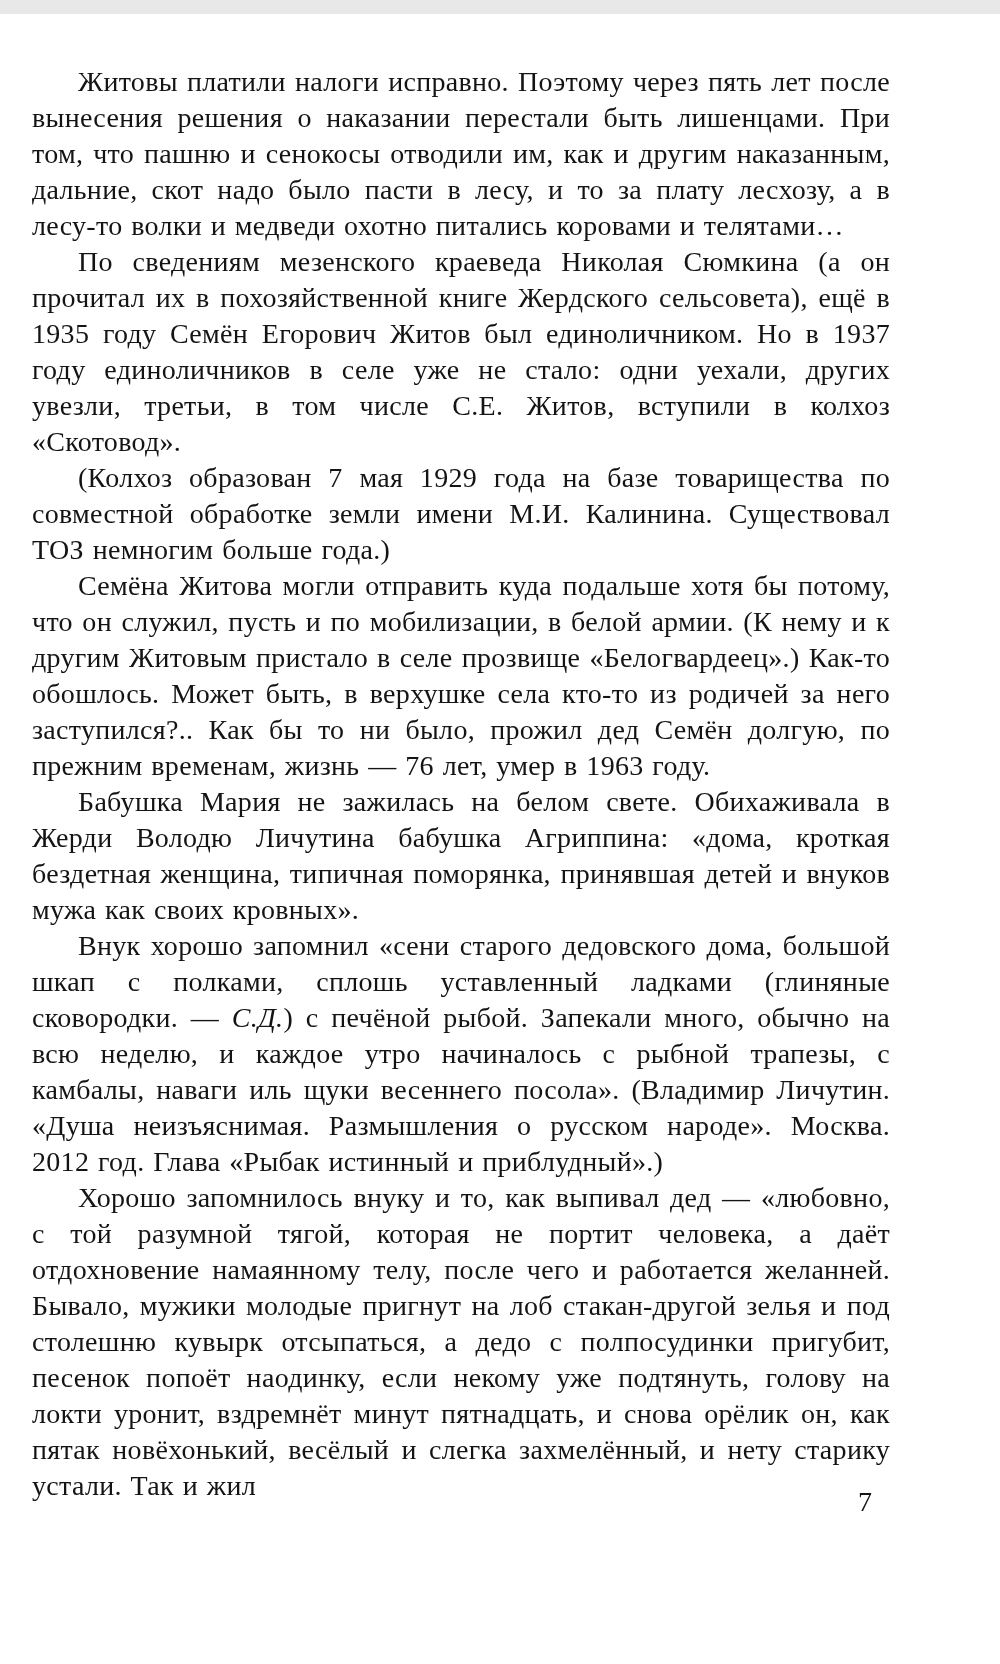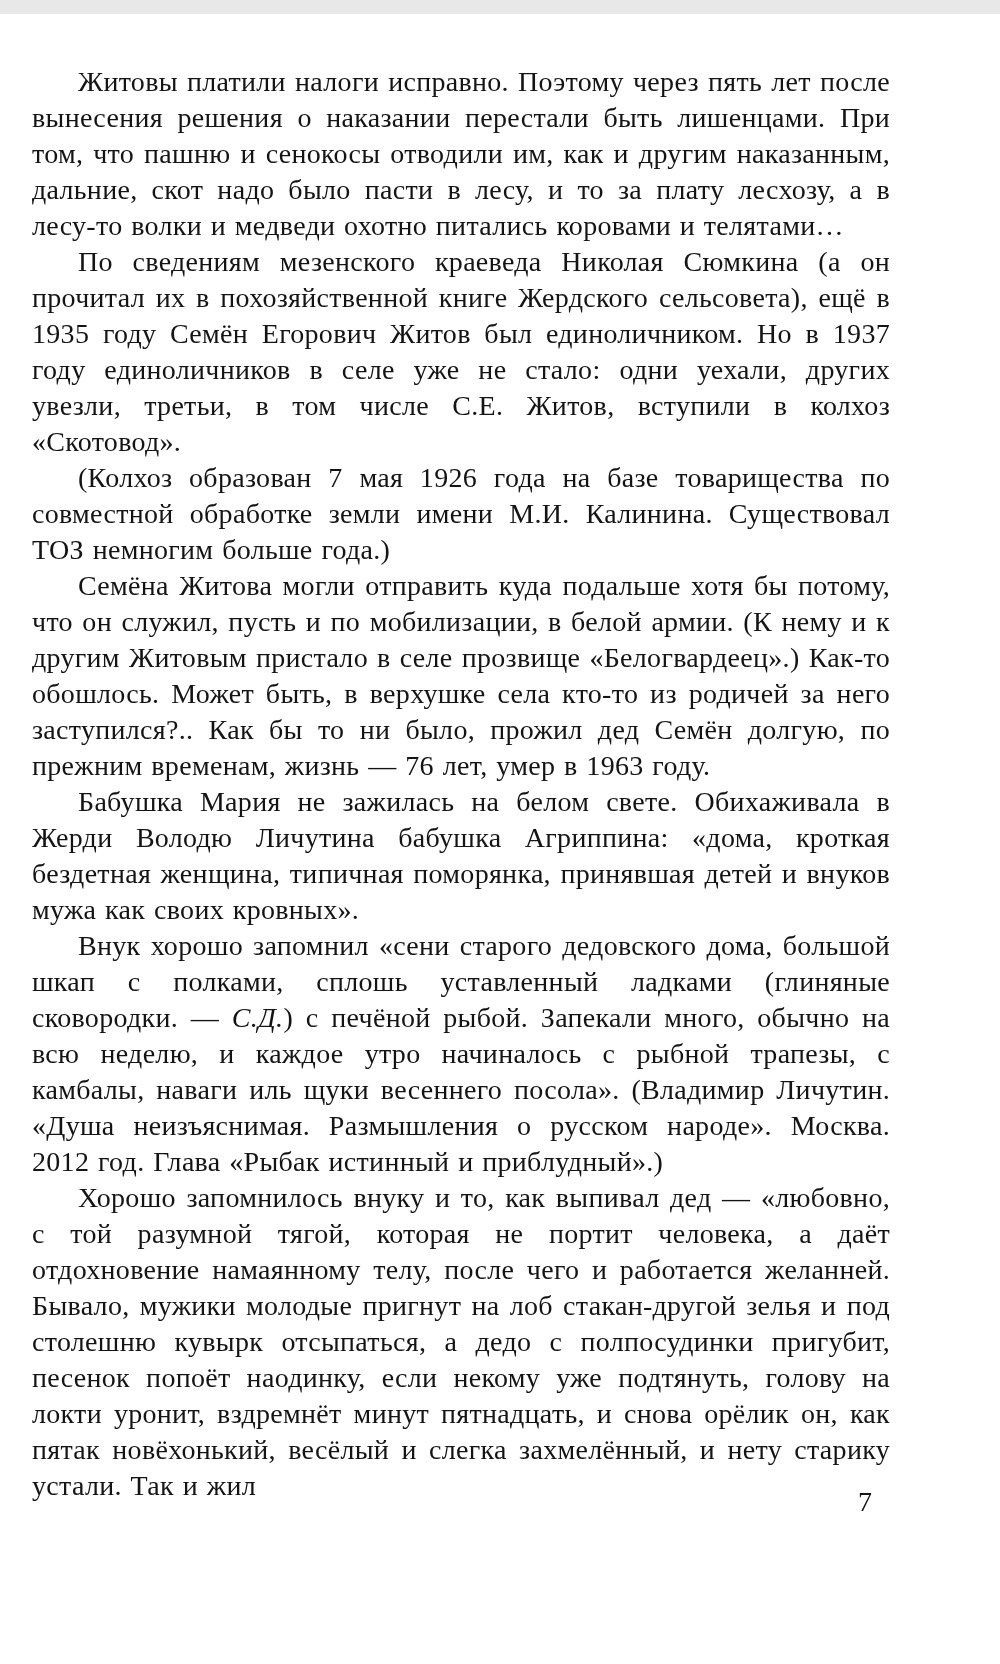--- a/index.html
+++ b/index.html
@@ -45,20 +45,20 @@
     color: #141414;
   }
 </style>
 </head>
 <body>
 
 <div class="page">
   <div class="text-block">
     <p>Житовы платили налоги исправно. Поэтому через пять лет после вынесения решения о наказании перестали быть лишенцами. При том, что пашню и сенокосы отводили им, как и другим наказанным, дальние, скот надо было пасти в лесу, и то за плату лесхозу, а в лесу-то волки и медведи охотно питались коровами и телятами…</p>
     <p>По сведениям мезенского краеведа Николая Сюмкина (а он прочитал их в похозяйственной книге Жердского сельсовета), ещё в 1935 году Семён Егорович Житов был единоличником. Но в 1937 году единоличников в селе уже не стало: одни уехали, других увезли, третьи, в том числе С.Е. Житов, вступили в колхоз «Скотовод».</p>
-    <p>(Колхоз образован 7 мая 1926 года на базе товарищества по совместной обработке земли имени М.И. Калинина. Существовал ТОЗ немногим больше года.)</p>
+    <p>(Колхоз образован 7 мая 1929 года на базе товарищества по совместной обработке земли имени М.И. Калинина. Существовал ТОЗ немногим больше года.)</p>
     <p>Семёна Житова могли отправить куда подальше хотя бы потому, что он служил, пусть и по мобилизации, в белой армии. (К нему и к другим Житовым пристало в селе прозвище «Белогвардеец».) Как-то обошлось. Может быть, в верхушке села кто-то из родичей за него заступился?.. Как бы то ни было, прожил дед Семён долгую, по прежним временам, жизнь — 76 лет, умер в 1963 году.</p>
     <p>Бабушка Мария не зажилась на белом свете. Обихаживала в Жерди Володю Личутина бабушка Агриппина: «дома, кроткая бездетная женщина, типичная поморянка, принявшая детей и внуков мужа как своих кровных».</p>
     <p><span>Внук хорошо запомнил «сени старого дедовского дома, большой шкап с полками, сплошь уставленный ладками (глиняные сковородки. — </span><i>С.Д.</i><span>) с печёной рыбой. Запекали много, обычно на всю неделю, и каждое утро начиналось с рыбной трапезы, с камбалы, наваги иль щуки весеннего посола». (Владимир Личутин. «Душа неизъяснимая. Размышления о русском народе». Москва. 2012 год. Глава «Рыбак истинный и приблудный».)</span></p>
     <p>Хорошо запомнилось внуку и то, как выпивал дед — «любовно, с той разумной тягой, которая не портит человека, а даёт отдохновение намаянному телу, после чего и работается желанней. Бывало, мужики молодые пригнут на лоб стакан-другой зелья и под столешню кувырк отсыпаться, а дедо с полпосудинки пригубит, песенок попоёт наодинку, если некому уже подтянуть, голову на локти уронит, вздремнёт минут пятнадцать, и снова орёлик он, как пятак новёхонький, весёлый и слегка захмелённый, и нету старику устали. Так и жил</p>
   </div>
   <div class="page-number">7</div>
 </div>
 
 </body></html>

